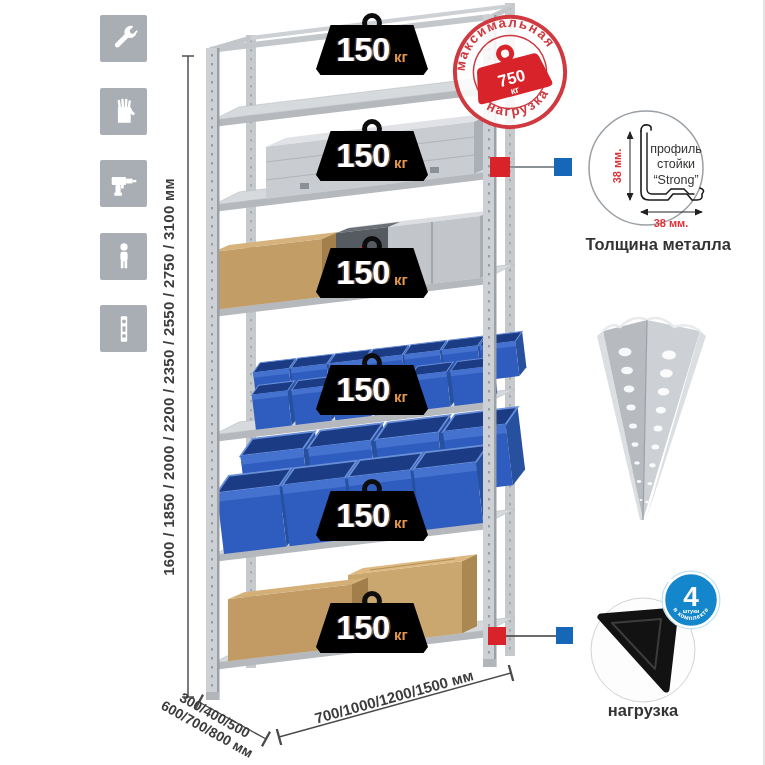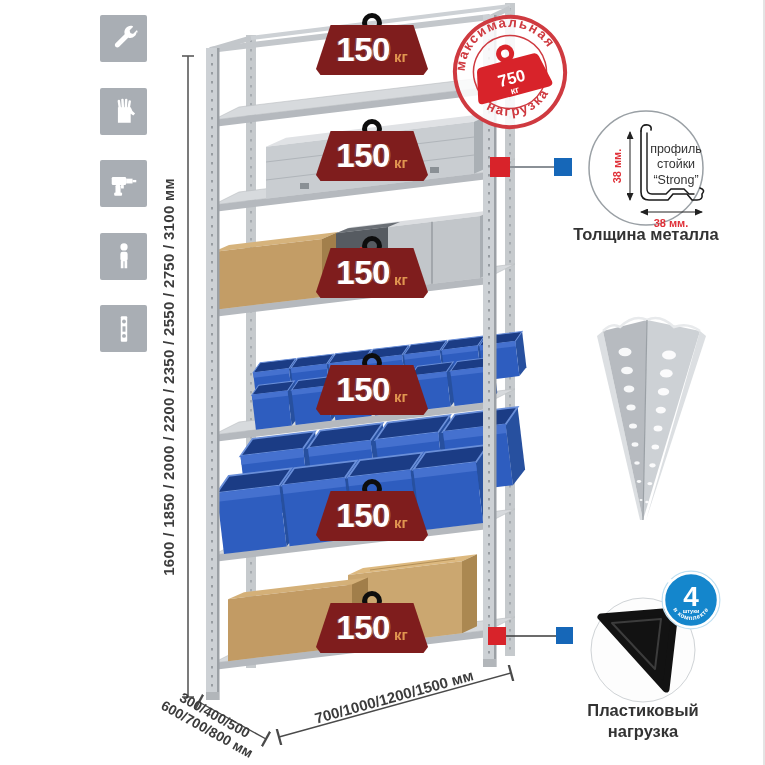--- a/index.html
+++ b/index.html
@@ -17,37 +17,37 @@
 
   
   .height-label{position:absolute;left:-129px;top:366px;width:600px;height:22px;
       transform:rotate(-90deg);text-align:center;font-weight:700;font-size:15px;
       color:#3c3c3c;letter-spacing:.3px;white-space:nowrap;}
 
   
   .badge{position:absolute;left:316px;width:112px;height:76px;}
   .badge .ring{position:absolute;top:0;left:50%;margin-left:-10.5px;width:10px;height:10px;
       border:5.5px solid #0d0d0d;border-radius:50%;}
-  .badge .bbody{position:absolute;top:12px;left:0;width:112px;height:50px;background:#7f1d1d;
+  .badge .bbody{position:absolute;top:12px;left:0;width:112px;height:50px;background:#000000;
       clip-path:polygon(13% 0,87% 0,100% 88%,96% 100%,4% 100%,0 88%);
       display:flex;align-items:center;justify-content:center;}
   .badge .val{color:#fff;font-weight:700;font-size:33px;letter-spacing:-.5px;
       text-shadow:1.5px 0 0 rgba(232,142,60,.55),-1.5px 0 0 rgba(90,140,255,.35);}
   .badge .unit{color:#e09550;font-weight:700;font-size:15px;margin-left:4px;margin-top:12px;}
 
   
   .width-label{position:absolute;left:272px;top:688px;width:244px;text-align:center;
       transform:rotate(-15.5deg);font-weight:700;font-size:15px;color:#3c3c3c;white-space:nowrap;}
   .depth-label{position:absolute;left:126px;top:706px;width:170px;text-align:center;
       transform:rotate(29deg);font-weight:700;font-size:14px;color:#3c3c3c;line-height:1.15;}
 
   
   .caption{position:absolute;width:170px;text-align:center;font-weight:700;font-size:16.5px;
       color:#333;line-height:1.25;}
-  .cap-thickness{left:561px;top:224px;}
+  .cap-thickness{left:561px;top:234px;text-align:right;}
   .cap-foot{left:558px;top:700px;}
 </style>
 </head>
 <body>
 
 <div class="canvas">
 
 <svg class="gfx" viewBox="0 0 765 765">
   <defs>
     <marker id="tick" markerWidth="3" markerHeight="12" refX="1.5" refY="6" orient="auto">
@@ -387,18 +387,17 @@
   <div class="width-label">700/1000/1200/1500 мм</div>
   <div class="depth-label">
     <div>300/400/500</div>
     <div>600/700/800 мм</div>
   </div>
 
   <div class="caption cap-thickness">
     <div>Толщина металла</div>
   </div>
   <div class="caption cap-foot">
-    <div>Пластиковый</div>
     <div>нагрузка</div>
   </div>
 
   <div class="edge"></div>
 </div>
 
 </body></html>

